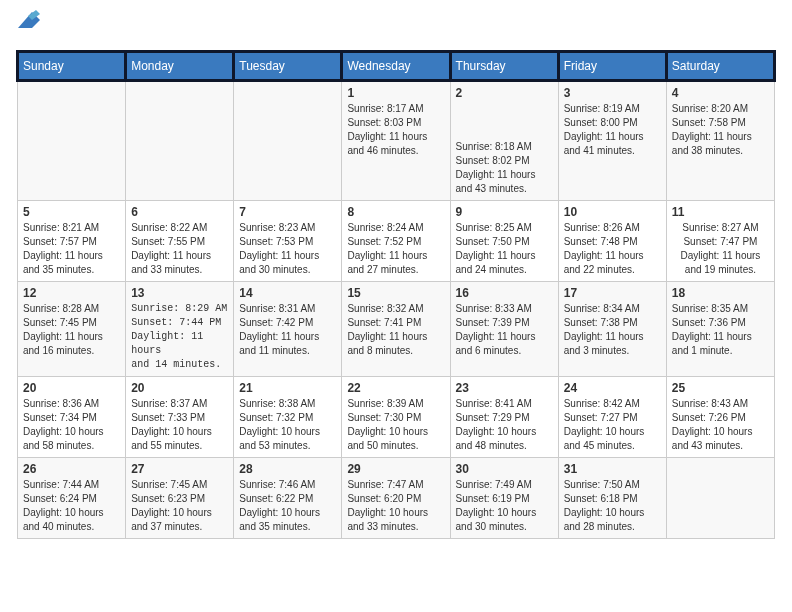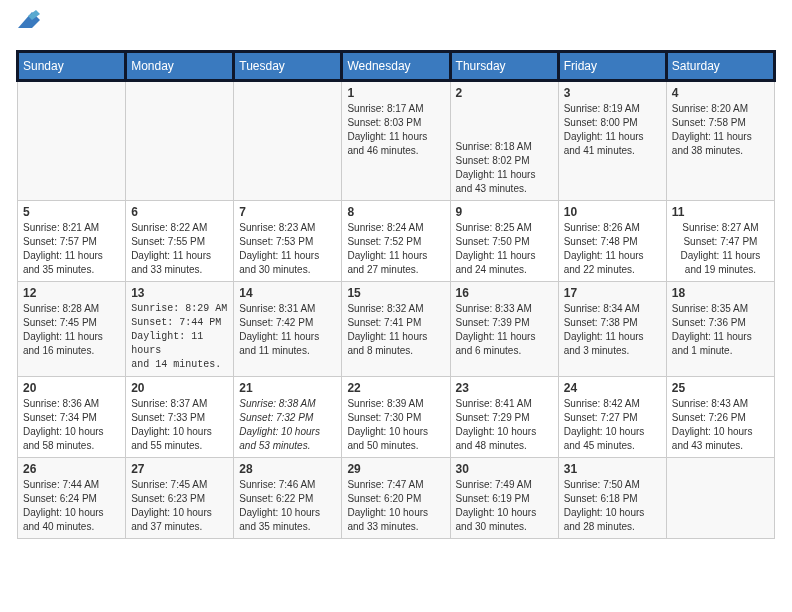--- a/index.html
+++ b/index.html
@@ -251,21 +251,21 @@
         </td>
         <td>
           <span class="day-number">20</span>
           <div class="day-info" style="white-space: pre-line;">Sunrise: 8:37 AM
 Sunset: 7:33 PM
 Daylight: 10 hours
 and 55 minutes.</div>
         </td>
         <td>
           <span class="day-number">21</span>
-          <div class="day-info" style="white-space: pre-line; font-style: italic;">Sunrise: 8:38 AM
+          <div class="day-info" style="white-space: pre-line;">Sunrise: 8:38 AM
 Sunset: 7:32 PM
 Daylight: 10 hours
 and 53 minutes.</div>
         </td>
         <td>
           <span class="day-number">22</span>
           <div class="day-info" style="white-space: pre-line;">Sunrise: 8:39 AM
 Sunset: 7:30 PM
 Daylight: 10 hours
 and 50 minutes.</div>

